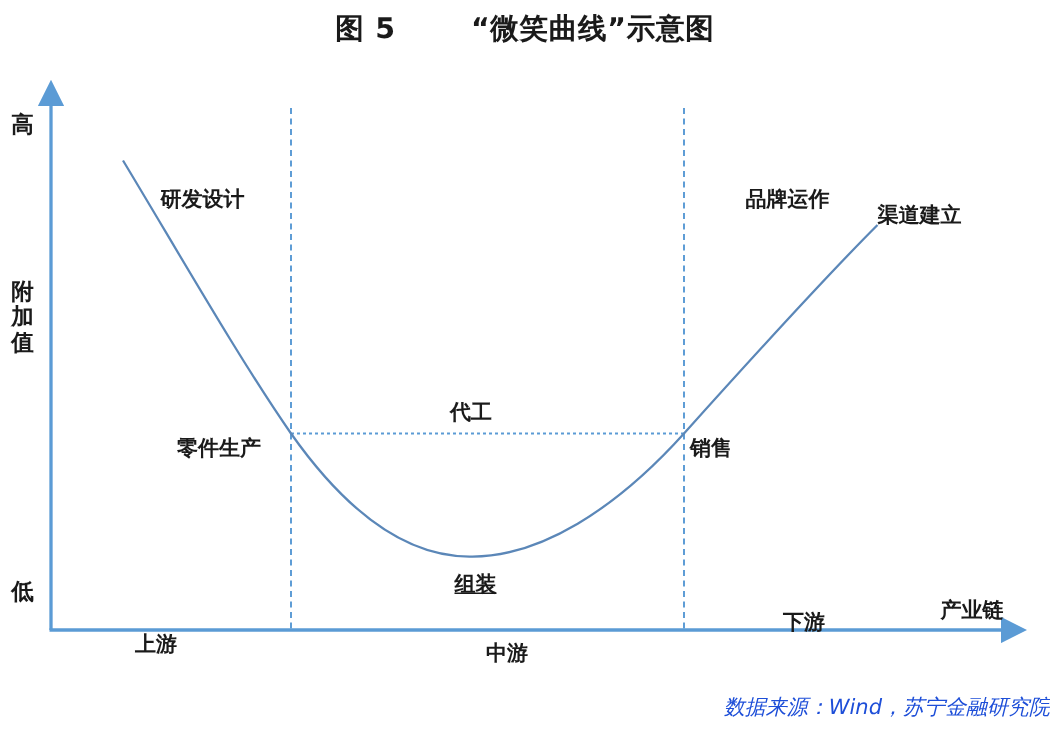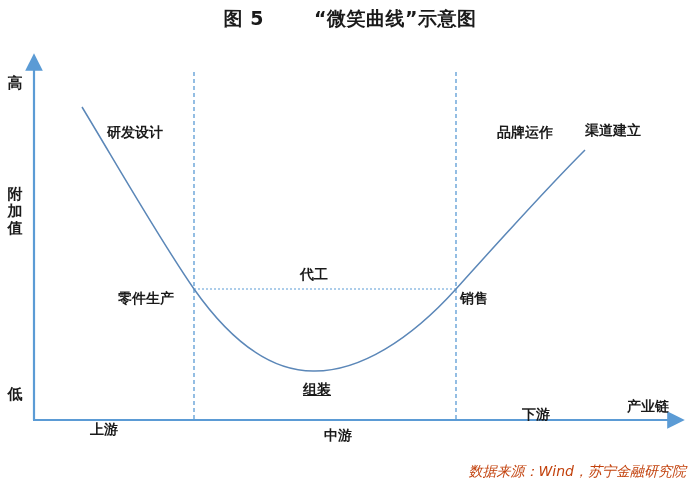--- a/index.html
+++ b/index.html
@@ -4,21 +4,21 @@
   <style>
     html, body { margin: 0; padding: 0; background: #ffffff; }
     body { width: 700px; height: 488px; position: relative; overflow: hidden;
            font-family: "DejaVu Sans", "Liberation Sans", sans-serif; color: #1a1a1a; }
     .title { position: absolute; left: 0; top: 6px; width: 700px; text-align: center;
              font-size: 19px; font-weight: bold; letter-spacing: 0.5px; }
     .title .num { margin-right: 50px; text-align: right; }
     svg.canvas { position: absolute; left: 0; top: 0; }
     .lbl { position: absolute; font-size: 14px; font-weight: bold; white-space: nowrap; }
     .vlbl { position: absolute; font-size: 15px; font-weight: bold; line-height: 17px; width: 18px; text-align: center; }
-    .source { position: absolute; right: 14px; top: 463px; font-size: 14px; font-style: italic; color: #c2410c; text-align: center; }
+    .source { position: absolute; right: 0; top: 463px; font-size: 14px; font-style: italic; color: #1d4ed8; text-align: center; }
   </style>
 </head>
 <body>
 
 <div class="title">
   <span class="num">图 5</span><span>“微笑曲线”示意图</span>
 </div>
 
 <svg class="canvas" width="700" height="488" viewBox="0 0 700 488">
   <defs>
@@ -42,20 +42,20 @@
 <div class="vlbl" style="left:6px; top:75px;">高</div>
 <div class="vlbl" style="left:6px; top:186px;">附<br>加<br>值</div>
 <div class="vlbl" style="left:6px; top:386px;">低</div>
 
 <div class="lbl" style="left:107px; top:124px;text-align:center;">研发设计</div>
 <div class="lbl" style="left:118px; top:290px;">零件生产</div>
 <div class="lbl" style="left:300px; top:266px;">代工</div>
 <div class="lbl" style="left:303px; top:381px;text-decoration:underline;">组装</div>
 <div class="lbl" style="left:460px; top:290px;">销售</div>
 <div class="lbl" style="left:497px; top:124px;text-align:center;">品牌运作</div>
-<div class="lbl" style="left:585px; top:122px;">渠道建立</div>
+<div class="lbl" style="left:585px; top:135px;">渠道建立</div>
 
 <div class="lbl" style="left:627px; top:398px;">产业链</div>
 <div class="lbl" style="left:90px; top:421px;font-family:Liberation Serif, serif;">上游</div>
 <div class="lbl" style="left:324px; top:427px;font-family:Liberation Mono, monospace;">中游</div>
 <div class="lbl" style="left:522px; top:406px;">下游</div>
 
 <div class="source">数据来源：Wind，苏宁金融研究院</div>
 
 </body></html>

